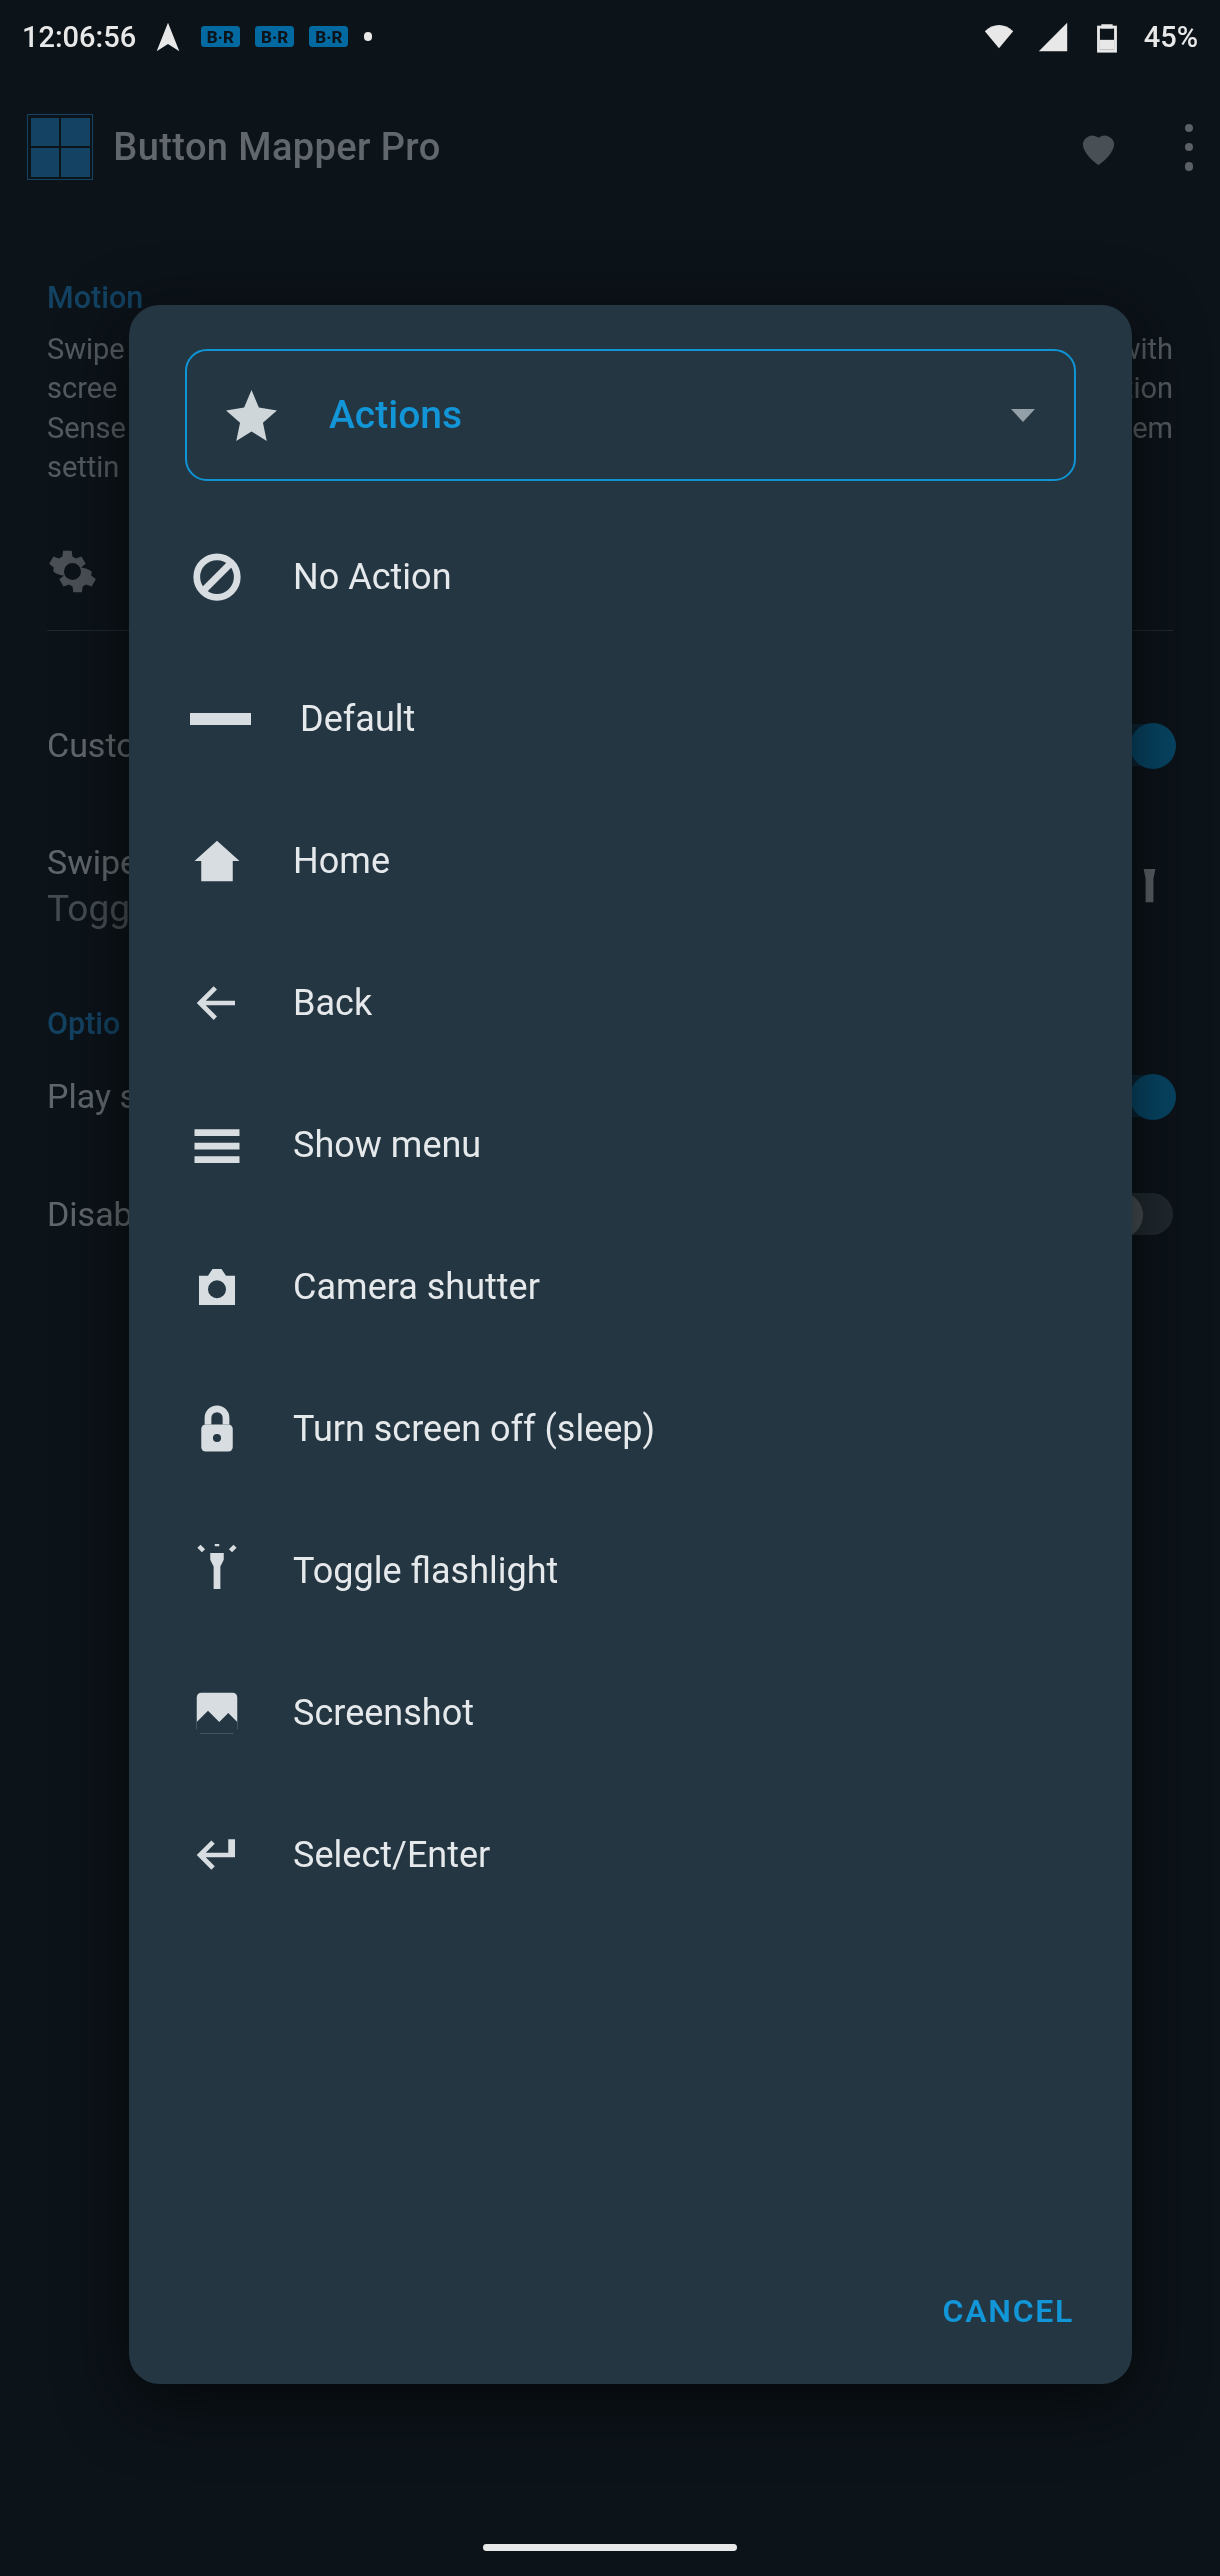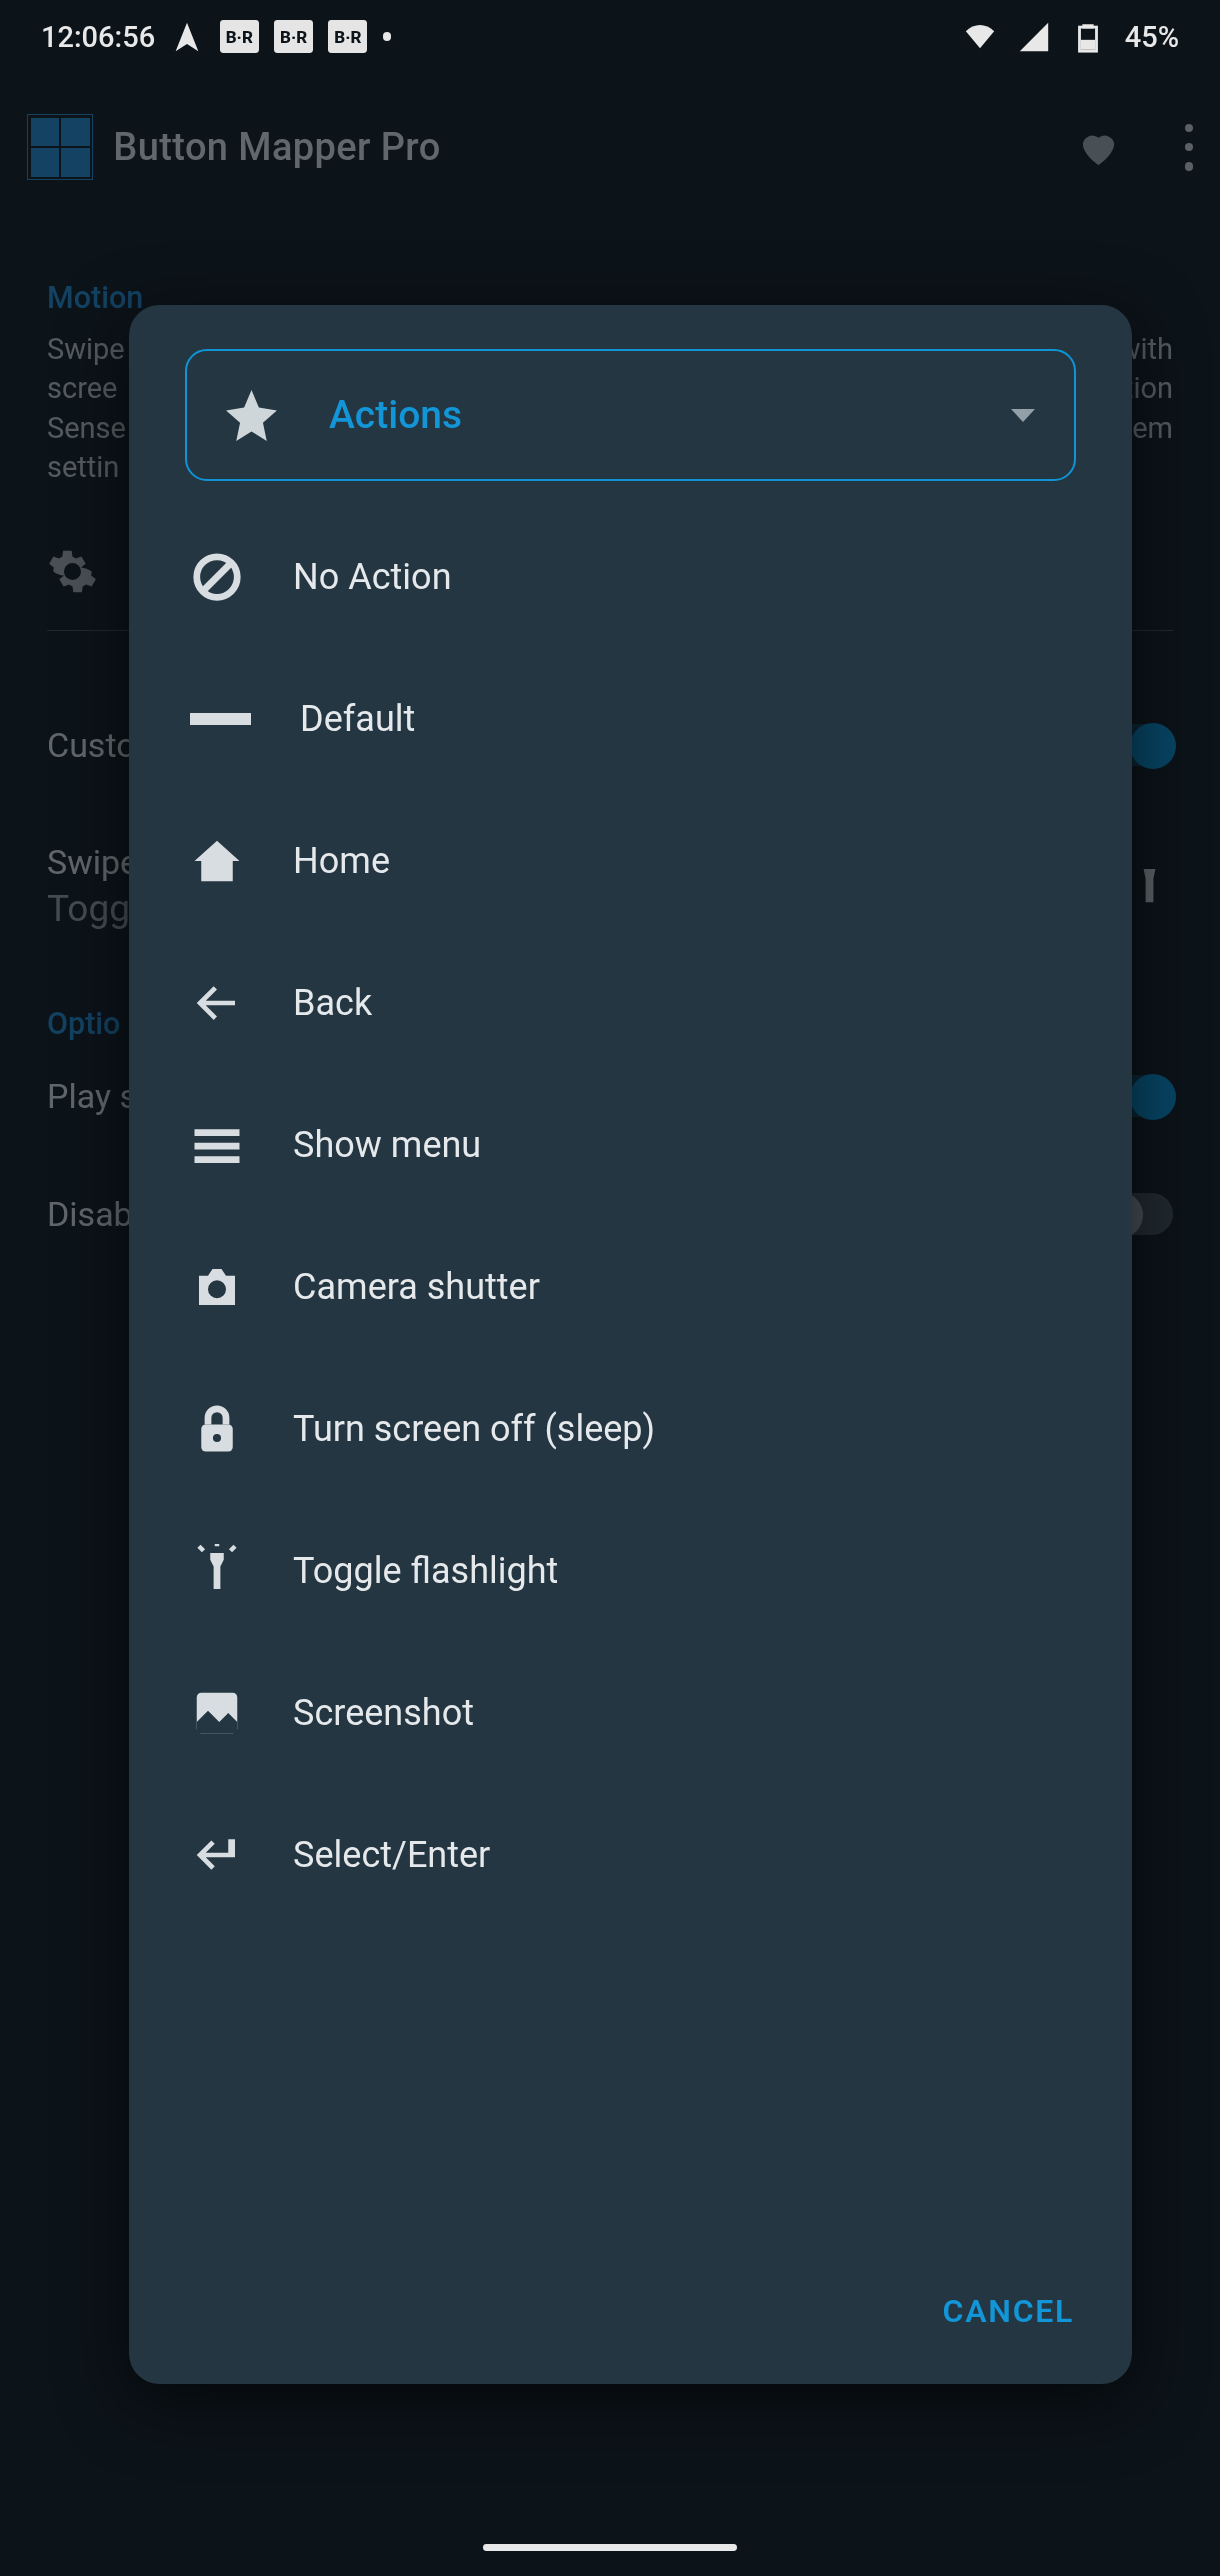--- a/index.html
+++ b/index.html
@@ -12,31 +12,31 @@
     overflow: hidden;
     position: relative;
   }
 
   
   
   .statusbar {
     position: absolute; top: 0; left: 0; right: 0;
     height: 73px;
     display: flex; align-items: center;
-    padding: 0 41px;
+    padding: 0 22px;
     font-size: 29px; font-weight: 500;
     color: #e8e8e8;
   }
   .statusbar .left { display: flex; align-items: center; gap: 15.3px; }
   .statusbar .spacer { flex: 1; }
   .statusbar .right { display: flex; align-items: center; gap: 20px; }
   .status-chip {
     display: flex; align-items: center; justify-content: center;
-    width: 39px; height: 33px;
-    background: #e5e5e5; color: #0c1319;
+    width: 39px; height: 21px;
+    background: #0369a1; color: #0c1319;
     font-size: 17px; font-weight: 800;
     border-radius: 3.4px;
     letter-spacing: 0;
   }
   .status-dot { width: 8.5px; height: 8.5px; border-radius: 50%; background: #e8e8e8; }
   .status-icon { width: 34px; height: 34px; fill: #e8e8e8; }
 
   
   
   .appbar {

